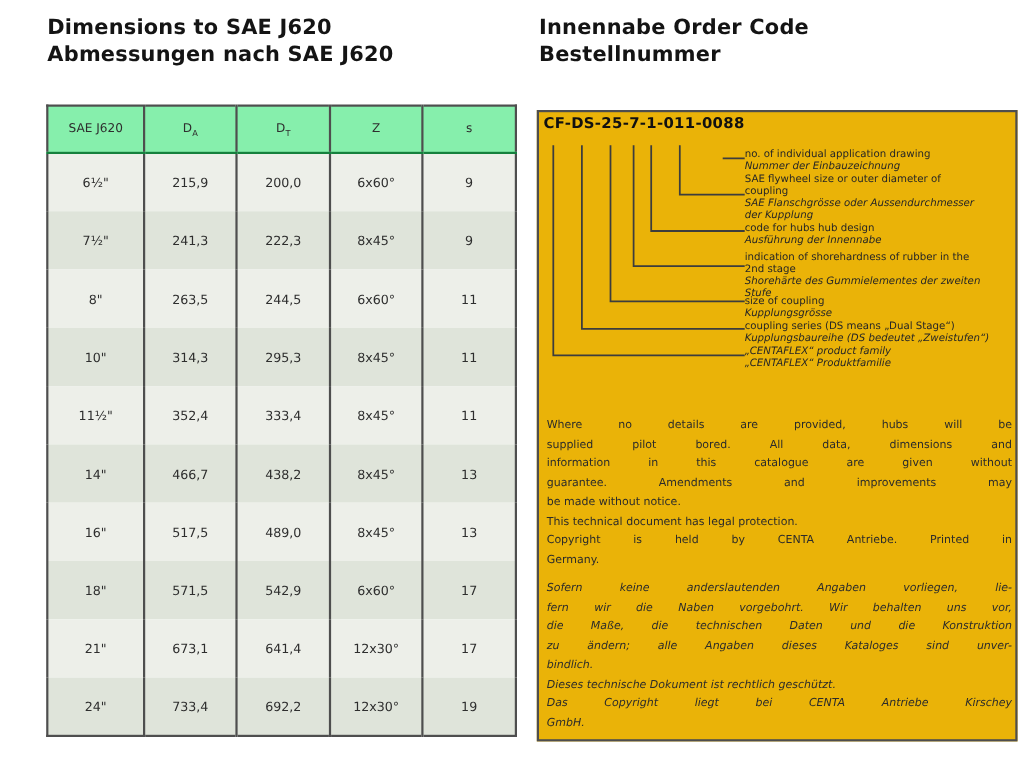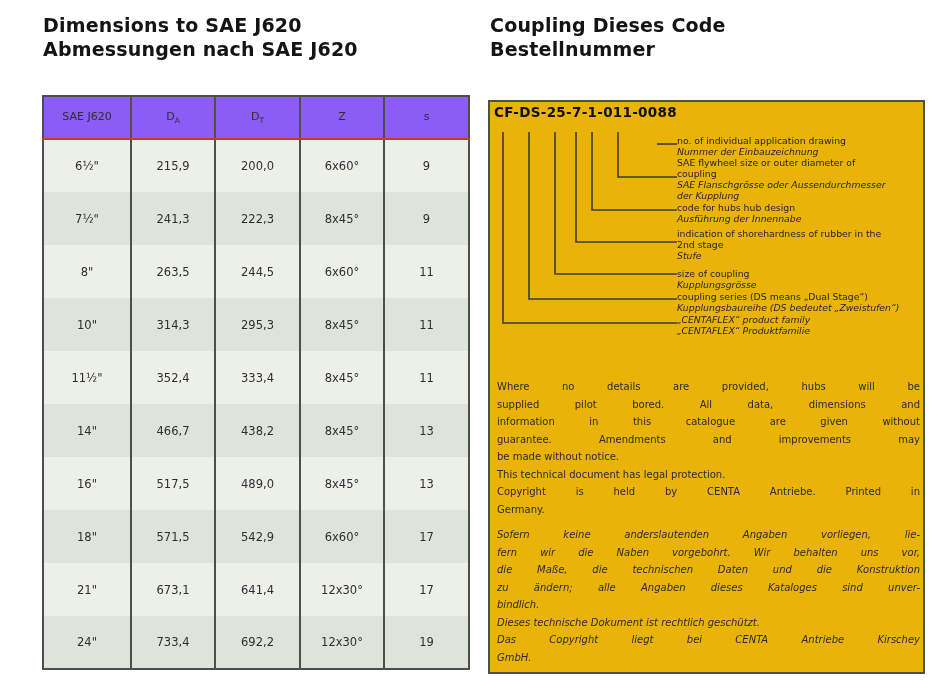--- a/index.html
+++ b/index.html
@@ -7,21 +7,21 @@
   body { font-family:"DejaVu Sans","Liberation Sans",sans-serif; position:relative; }
   .page { position:absolute; inset:0; overflow:hidden; }
 
   .title { position:absolute; font-weight:bold; font-size:19px; line-height:24px; color:#141414; letter-spacing:0.2px; }
   .title-left  { left:43px; top:13px; }
   .title-right { left:490px; top:13px; }
 
   table.dims { position:absolute; left:42px; top:95px; width:426px; border-collapse:collapse; table-layout:fixed; border:2px solid #4e4e4e; }
   table.dims th, table.dims td { text-align:center; vertical-align:middle; font-weight:normal; color:#2e2e2e; }
   table.dims th + th, table.dims td + td { border-left:2px solid #4e4e4e; }
-  table.dims thead th { height:43px; background:#8b5cf6; border-bottom:2px solid #c2410c; font-size:11px; }
+  table.dims thead th { height:43px; background:#86efac; border-bottom:2px solid #15803d; font-size:11px; }
   table.dims thead sub { font-size:7.5px; }
   table.dims tbody td { height:53px; font-size:11.5px; }
   table.dims tbody tr:nth-child(odd)  td { background:#edefe9; }
   table.dims tbody tr:nth-child(even) td { background:#dfe4da; }
 
   .order-box { position:absolute; left:488px; top:100px; width:437px; height:574px; background:#eab308; border:2px solid #4e4e4e; overflow:hidden; }
   .order-code { position:absolute; left:4px; top:2px; font-weight:bold; font-size:13.5px; letter-spacing:0.3px; color:#111; }
   .connectors { position:absolute; left:0; top:0; }
 
   .code-label { position:absolute; left:187px; width:248px; font-size:9.3px; line-height:11px; color:#262626; white-space:nowrap; }
@@ -38,21 +38,21 @@
 <body>
 
 <div class="page">
 
   <div class="title title-left">
     <div>Dimensions to SAE J620</div>
     <div>Abmessungen nach SAE J620</div>
   </div>
 
   <div class="title title-right">
-    <div>Coupling Dieses Code</div>
+    <div>Innennabe Order Code</div>
     <div>Bestellnummer</div>
   </div>
 
   <table class="dims">
     <colgroup>
         <col style="width:88px">
         <col style="width:84px">
         <col style="width:85px">
         <col style="width:84px">
         <col style="width:85px">
@@ -165,20 +165,21 @@
       <div class="de">SAE Flanschgrösse oder Aussendurchmesser</div>
       <div class="de">der Kupplung</div>
     </div>
     <div class="code-label" style="top:100px">
       <div class="en">code for hubs hub design</div>
       <div class="de">Ausführung der Innennabe</div>
     </div>
     <div class="code-label" style="top:126px">
       <div class="en">indication of shorehardness of rubber in the</div>
       <div class="en">2nd stage</div>
+      <div class="de">Shorehärte des Gummielementes der zweiten</div>
       <div class="de">Stufe</div>
     </div>
     <div class="code-label" style="top:166px">
       <div class="en">size of coupling</div>
       <div class="de">Kupplungsgrösse</div>
     </div>
     <div class="code-label" style="top:189px">
       <div class="en">coupling series (DS means „Dual Stage“)</div>
       <div class="de">Kupplungsbaureihe (DS bedeutet „Zweistufen“)</div>
     </div>

